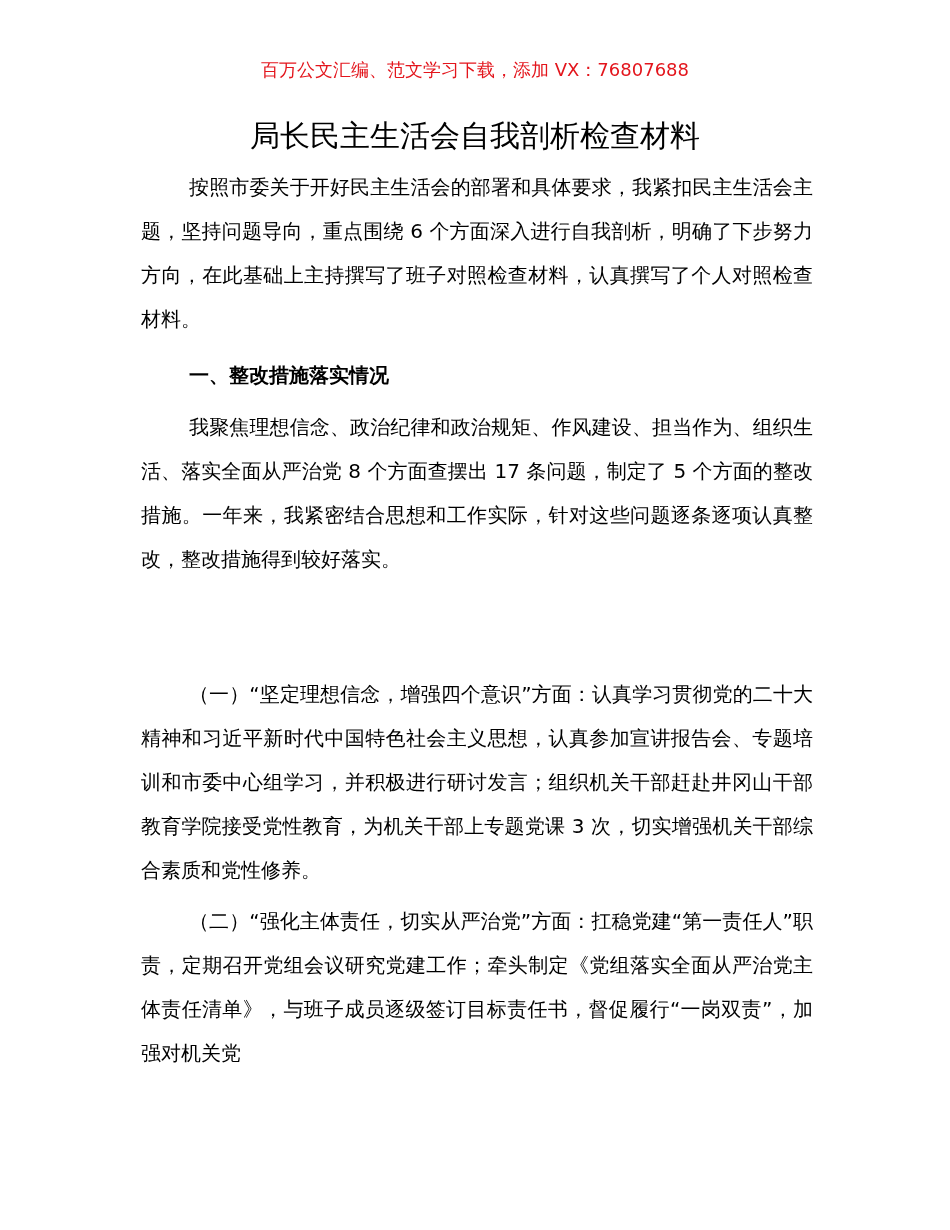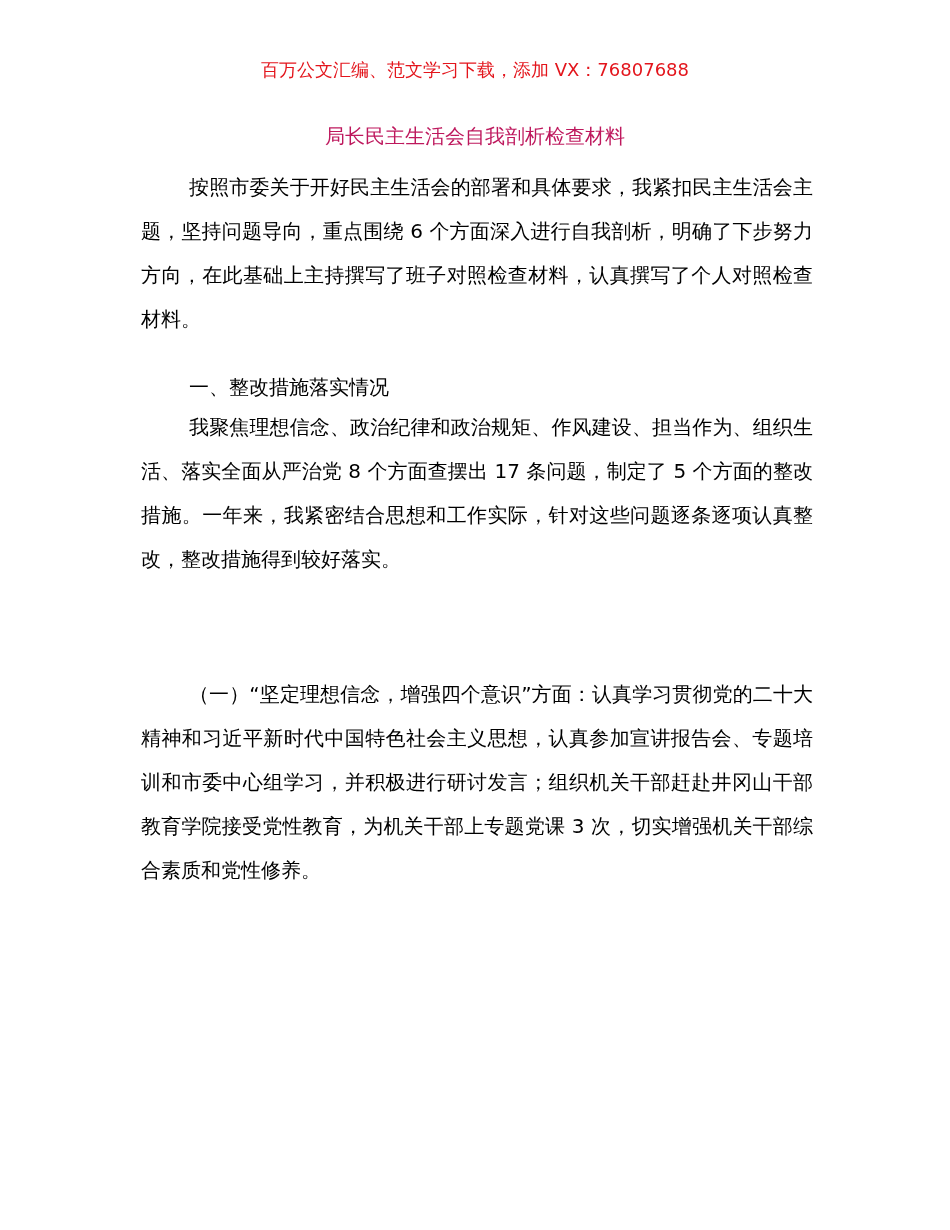--- a/index.html
+++ b/index.html
@@ -32,39 +32,39 @@
     line-height: 28px;
     color: #e3151c;
     letter-spacing: 0px;
   }
   .doc-title {
     position: absolute;
     top: 112px;
     left: 0;
     width: 950px;
     text-align: center;
-    font-size: 20px;
+    font-size: 30px;
     line-height: 48px;
-    color: #be185d;
+    color: #000000;
   }
   .body-text {
     position: absolute;
     left: 141px;
     width: 672px;
     font-size: 20px;
     line-height: 44px;
     text-align: justify;
     color: #000;
   }
   .para {
     margin: 0;
     text-indent: 48px;
   }
   #p1 { top: 165px; }
-  #h1 { top: 365px; }
+  #h1 { top: 353px; font-weight: bold; }
   #p2 { top: 405px; }
   #p3 { top: 632px; margin-top: 40px; }
   #p4 { top: 899px; }
 </style>
 </head>
 <body>
 
 <div class="page">
   <div class="watermark">百万公文汇编、范文学习下载，添加 VX：76807688</div>
 
@@ -79,13 +79,16 @@
   </div>
 
   <div class="body-text" id="p2">
     <p class="para">我聚焦理想信念、政治纪律和政治规矩、作风建设、担当作为、组织生活、落实全面从严治党 8 个方面查摆出 17 条问题，制定了 5 个方面的整改措施。一年来，我紧密结合思想和工作实际，针对这些问题逐条逐项认真整改，整改措施得到较好落实。</p>
   </div>
 
   <div class="body-text" id="p3">
     <p class="para">（一）“坚定理想信念，增强四个意识”方面：认真学习贯彻党的二十大精神和习近平新时代中国特色社会主义思想，认真参加宣讲报告会、专题培训和市委中心组学习，并积极进行研讨发言；组织机关干部赶赴井冈山干部教育学院接受党性教育，为机关干部上专题党课 3 次，切实增强机关干部综合素质和党性修养。</p>
   </div>
 
+  <div class="body-text" id="p4">
+    <p class="para">（二）“强化主体责任，切实从严治党”方面：扛稳党建“第一责任人”职责，定期召开党组会议研究党建工作；牵头制定《党组落实全面从严治党主体责任清单》，与班子成员逐级签订目标责任书，督促履行“一岗双责”，加强对机关党</p>
+  </div>
 </div>
 
 </body></html>

